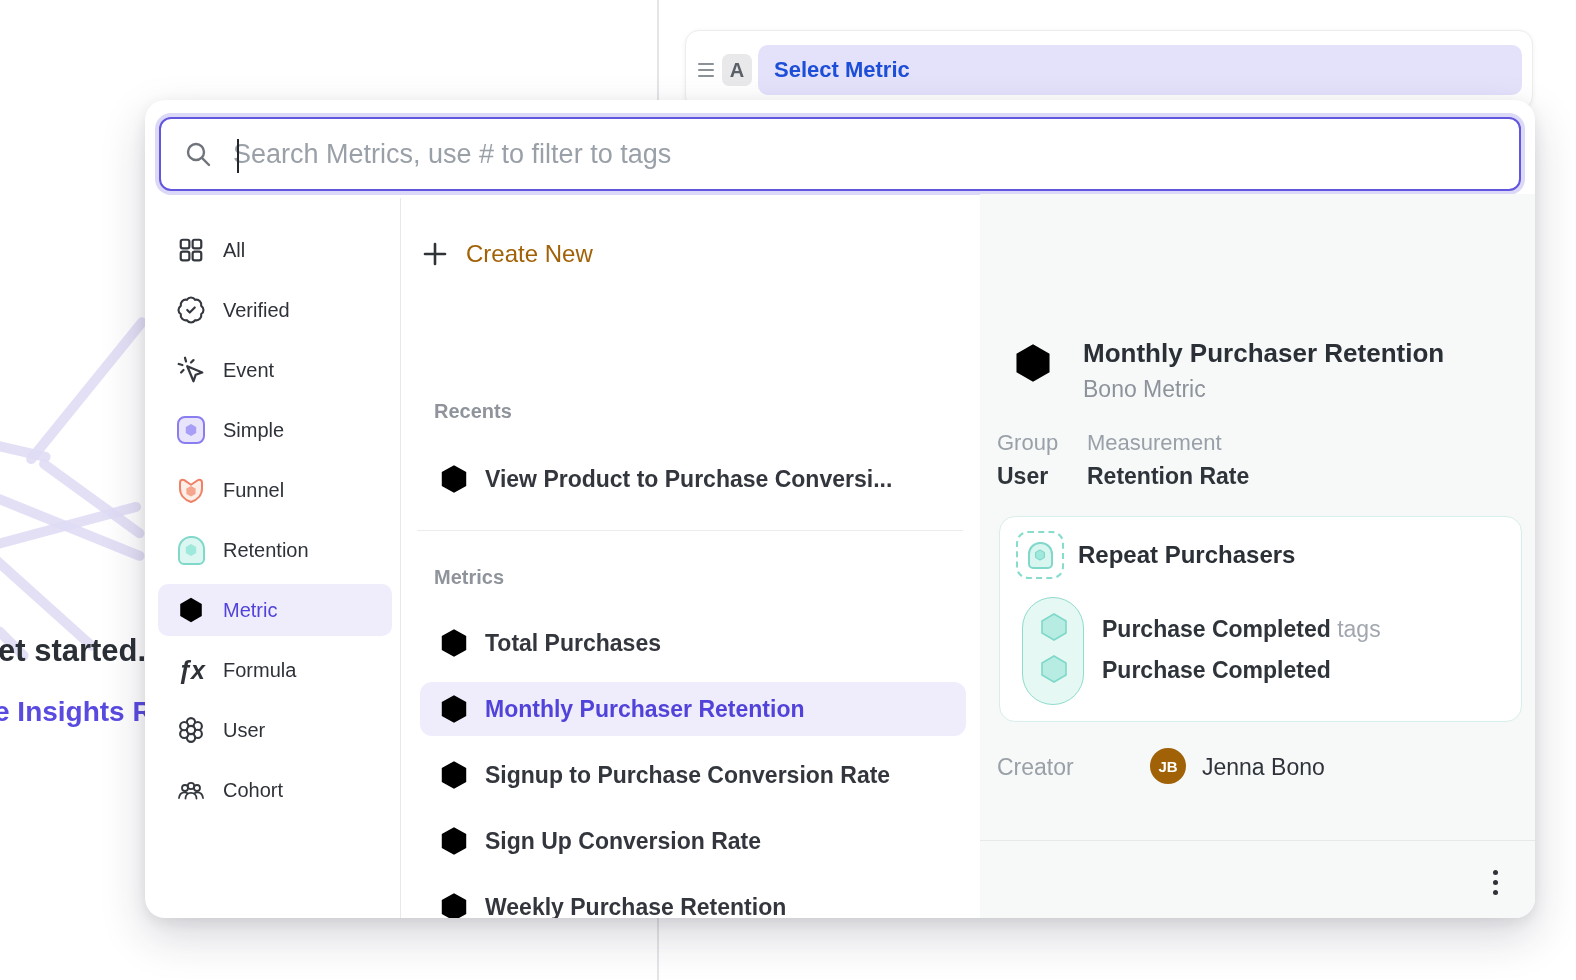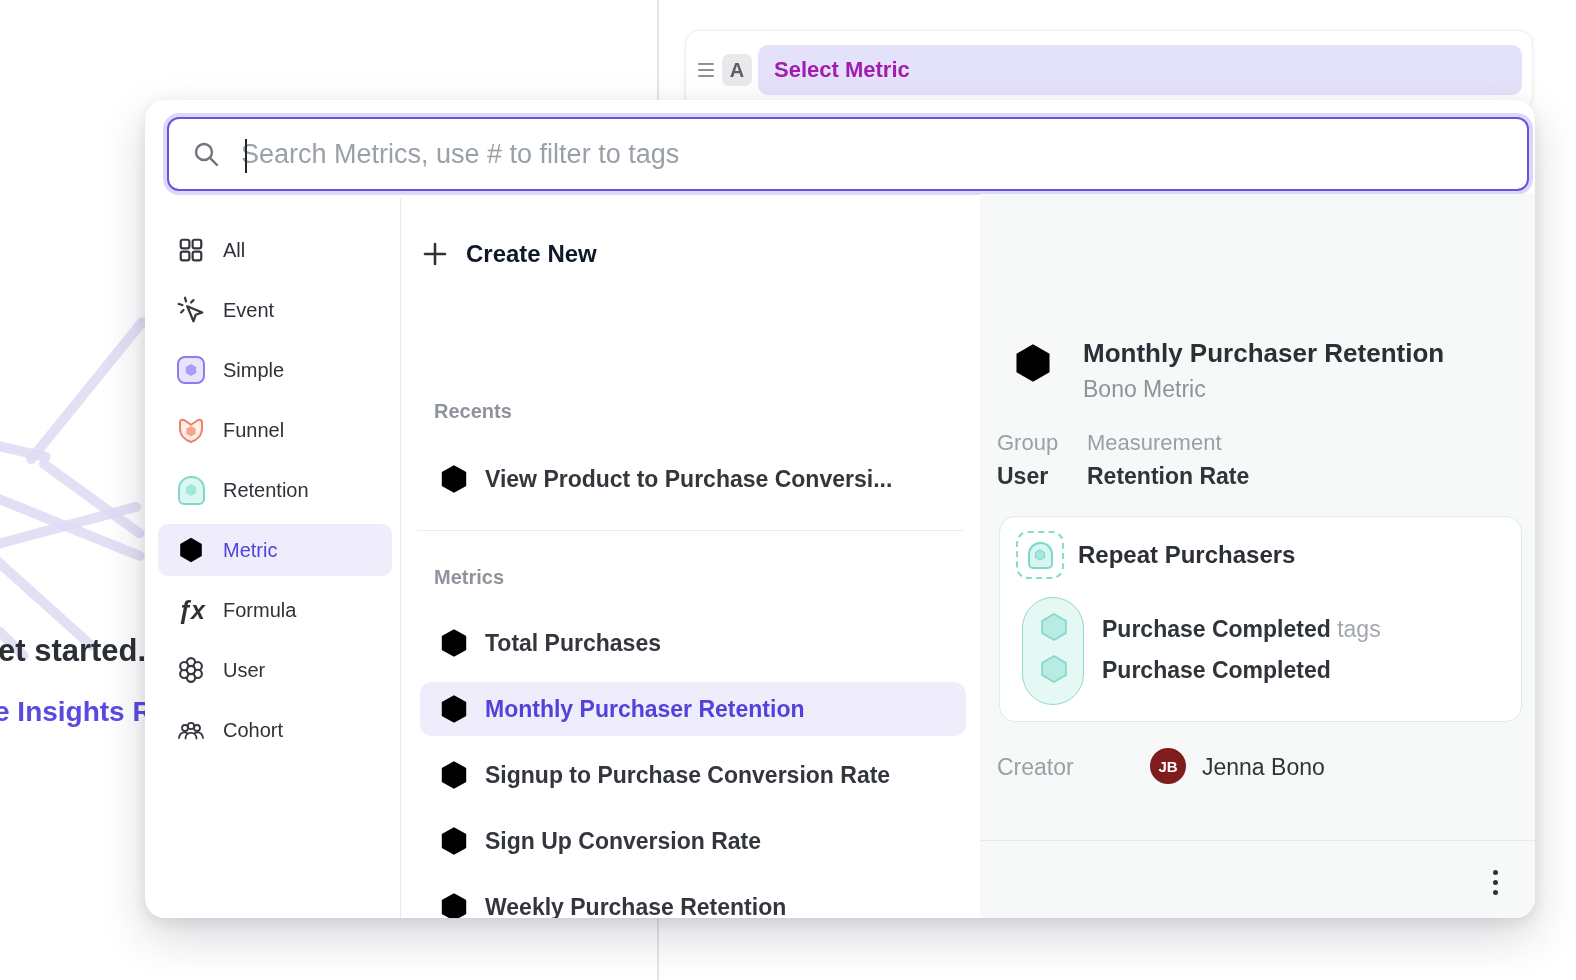--- a/index.html
+++ b/index.html
@@ -12,27 +12,27 @@
   .bg-link{position:absolute;left:-6px;top:696px;font-size:28px;font-weight:600;color:#5a4be0;white-space:nowrap;}
   
   .metric-bar{position:absolute;left:685px;top:30px;width:848px;height:80px;background:#fff;
               border:1px solid #ededf0;border-radius:14px;box-shadow:0 1px 5px rgba(0,0,0,.06);
               display:flex;align-items:center;padding:0 10px;box-sizing:border-box;}
   .drag-icon{width:16px;display:flex;flex-direction:column;gap:4px;margin:0 8px 0 2px;}
   .drag-icon span{display:block;height:2px;background:#8b9196;border-radius:1px;}
   .a-badge{width:30px;height:32px;border-radius:7px;background:#e9e9ec;color:#5b6066;font-weight:700;
            font-size:20px;display:flex;align-items:center;justify-content:center;margin-right:6px;}
   .metric-pill{flex:1;height:50px;background:#e4e1fb;border-radius:10px;display:flex;align-items:center;
-               padding:0 16px;color:#a21caf;font-weight:700;font-size:22px;}
+               padding:0 16px;color:#1d4ed8;font-weight:700;font-size:22px;}
   
   .modal{position:absolute;left:145px;top:100px;width:1390px;height:818px;background:#fff;border-radius:20px;
          box-shadow:0 18px 45px rgba(35,35,60,.18),0 4px 14px rgba(0,0,0,.08);overflow:hidden;}
   .search-box{position:absolute;left:14px;top:17px;width:1362px;height:74px;box-sizing:border-box;
               border:2px solid #6356de;border-radius:12px;box-shadow:0 0 0 4px #dcd8f7;background:#fff;
-              display:flex;align-items:center;padding:0 22px;margin-left:8px;}
+              display:flex;align-items:center;padding:0 22px;}
   .search-box input{border:none;outline:none;flex:1;font-size:27px;color:#2f343a;margin-left:18px;
                     font-family:"Liberation Sans",sans-serif;background:transparent;}
   .search-box input::placeholder{color:#9aa0a8;}
   .caret{position:absolute;left:76px;top:20px;width:2px;height:34px;background:#23262b;}
   .vdiv{position:absolute;top:98px;bottom:0;width:1px;background:#e7e8ea;}
   
   .side{position:absolute;left:0;top:94px;width:255px;bottom:0;}
   .side-items{position:absolute;left:13px;top:30px;width:234px;}
   .side-item{height:52px;margin-bottom:8px;border-radius:10px;display:flex;align-items:center;
              padding-left:18px;gap:17px;cursor:pointer;}
@@ -42,21 +42,21 @@
   
   .sq-icon{width:30px;height:30px;flex:0 0 30px;display:flex;align-items:center;justify-content:center;}
   .simple-chip{width:28px;height:28px;border-radius:8px;background:#e7e4fb;border:2px solid #8a7df0;
                box-sizing:border-box;display:flex;align-items:center;justify-content:center;}
   .arch-chip{width:27px;height:29px;border-radius:13px 13px 6px 6px;background:#dcf6f1;border:2px solid #7fd8c9;
              box-sizing:border-box;display:flex;align-items:center;justify-content:center;}
   .fx{font-size:25px;font-style:italic;font-weight:600;color:#2f3338;letter-spacing:-1px;}
   
   .mid{position:absolute;left:255px;top:94px;width:580px;bottom:0;}
   .create-row{position:absolute;left:20px;top:34px;height:52px;display:flex;align-items:center;gap:16px;cursor:pointer;}
-  .create-row .lbl{font-size:24px;font-weight:700;color:#0f172a;}
+  .create-row .lbl{font-size:24px;font-weight:400;color:#a16207;}
   .sect{position:absolute;left:34px;font-size:20px;font-weight:600;color:#8f949c;}
   .mid-div{position:absolute;left:17px;top:336px;width:546px;height:1px;background:#ececee;}
   .rowlist{position:absolute;left:20px;top:422px;width:546px;}
   .m-row{height:54px;margin-bottom:12px;border-radius:12px;display:flex;align-items:center;
          padding-left:17px;gap:14px;cursor:pointer;}
   .m-row .lbl{font-size:23px;font-weight:600;color:#33373d;white-space:nowrap;}
   .m-row.sel{background:#efedfc;}
   .m-row.sel .lbl{color:#5143d9;font-weight:700;}
   .recent-row{position:absolute;left:20px;top:258px;height:54px;display:flex;align-items:center;
               padding-left:17px;gap:14px;cursor:pointer;}
@@ -82,21 +82,21 @@
   .b-arch{width:25px;height:27px;border-radius:12px 12px 5px 5px;background:#d8f5f0;border:2px solid #7fd8c9;
           box-sizing:border-box;display:flex;align-items:center;justify-content:center;}
   .b-title{position:absolute;left:78px;top:24px;font-size:24px;font-weight:700;color:#2b2f36;}
   .capsule{position:absolute;left:22px;top:80px;width:62px;height:108px;border-radius:31px;
            background:#e6f8f4;border:1.5px solid #8fdccd;box-sizing:border-box;}
   .cap-hex1{position:absolute;left:14px;top:14px;}
   .cap-hex2{position:absolute;left:14px;top:56px;}
   .step{position:absolute;left:102px;font-size:23px;color:#2f343a;font-weight:700;white-space:nowrap;}
   .step .then{color:#a2a7af;font-weight:400;}
   .creator-label{position:absolute;left:17px;top:560px;font-size:23px;color:#9aa0a8;}
-  .avatar{position:absolute;left:170px;top:554px;width:36px;height:36px;border-radius:50%;background:#7f1d1d;
+  .avatar{position:absolute;left:170px;top:554px;width:36px;height:36px;border-radius:50%;background:#a16207;
           color:#fff;font-size:15px;font-weight:700;display:flex;align-items:center;justify-content:center;}
   .creator-name{position:absolute;left:222px;top:560px;font-size:23px;color:#2f343a;font-weight:500;}
   .d-foot-div{position:absolute;left:0;top:646px;width:555px;height:1px;background:#e7e8ea;}
   .kebab{position:absolute;left:500px;top:668px;width:30px;height:40px;display:flex;flex-direction:column;
          align-items:center;justify-content:center;gap:5px;cursor:pointer;}
   .kebab span{width:5px;height:5px;border-radius:50%;background:#2f3338;}
 </style>
 </head>
 <body>
 
@@ -156,20 +156,29 @@
             <svg width="28" height="28" viewBox="0 0 24 24" fill="none" stroke="#34383e" stroke-width="1.9">
               <rect x="3.2" y="3.2" width="7.4" height="7.4" rx="1.8"></rect>
                 <rect x="13.4" y="3.2" width="7.4" height="7.4" rx="1.8"></rect>
               <rect x="3.2" y="13.4" width="7.4" height="7.4" rx="1.8"></rect>
                 <rect x="13.4" y="13.4" width="7.4" height="7.4" rx="1.8"></rect>
             </svg>
             </span>
           <span class="lbl">All</span>
         </div>
 
+        <div class="side-item">
+          <span class="sq-icon">
+            <svg width="30" height="30" viewBox="0 0 24 24" fill="none" stroke="#34383e" stroke-width="1.7" stroke-linecap="round" stroke-linejoin="round">
+              <path d="M3.85 8.62a4 4 0 0 1 4.78-4.77 4 4 0 0 1 6.74 0 4 4 0 0 1 4.78 4.78 4 4 0 0 1 0 6.74 4 4 0 0 1-4.77 4.78 4 4 0 0 1-6.75 0 4 4 0 0 1-4.78-4.77 4 4 0 0 1 0-6.76Z"></path>
+              <path d="m9 12 2 2 4-4"></path>
+            </svg>
+            </span>
+          <span class="lbl">Verified</span>
+        </div>
 
         <div class="side-item">
           <span class="sq-icon">
             <svg width="30" height="30" viewBox="0 0 24 24" fill="none" stroke="#34383e" stroke-width="1.8" stroke-linecap="round" stroke-linejoin="round">
               <path d="m9 9 5 12 1.774-5.226L21 14 9 9z"></path>
               <path d="M7.2 2.2 8 5.1"></path>
                 <path d="m5.1 8-2.9-.8"></path>
                 <path d="M14 4.1 12 6"></path>
                 <path d="m6 12-1.9 2"></path>
             </svg>

